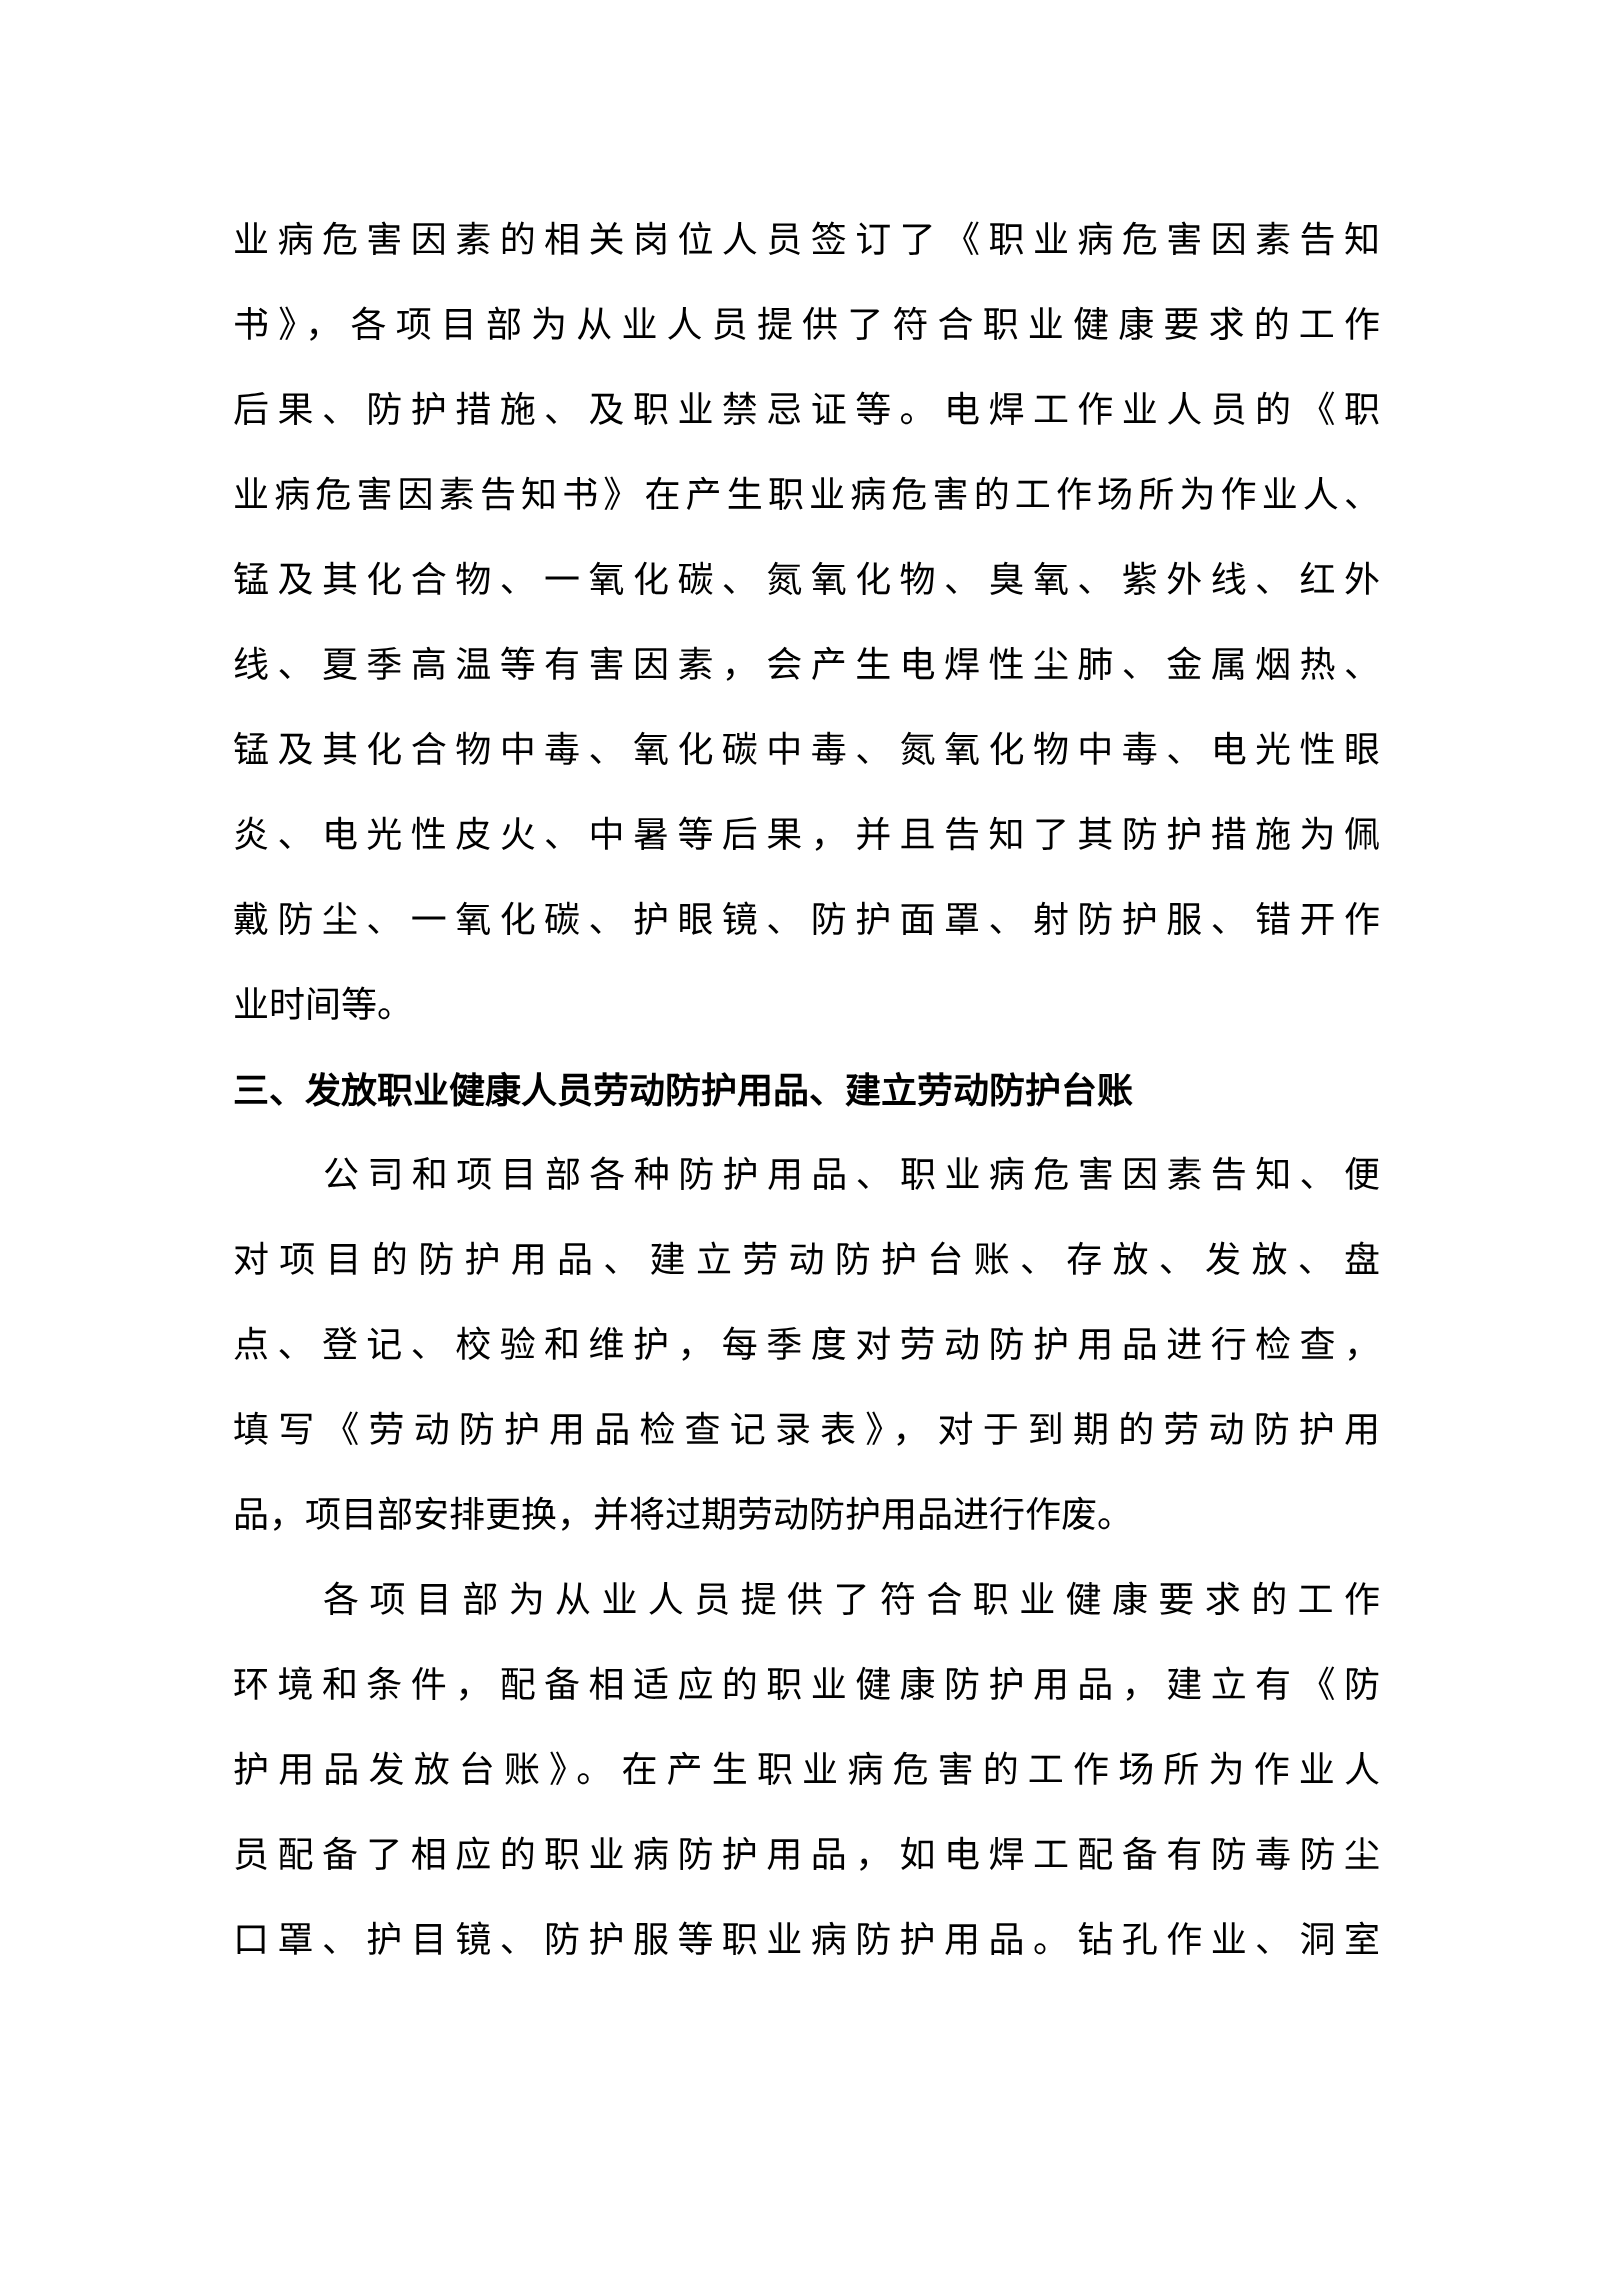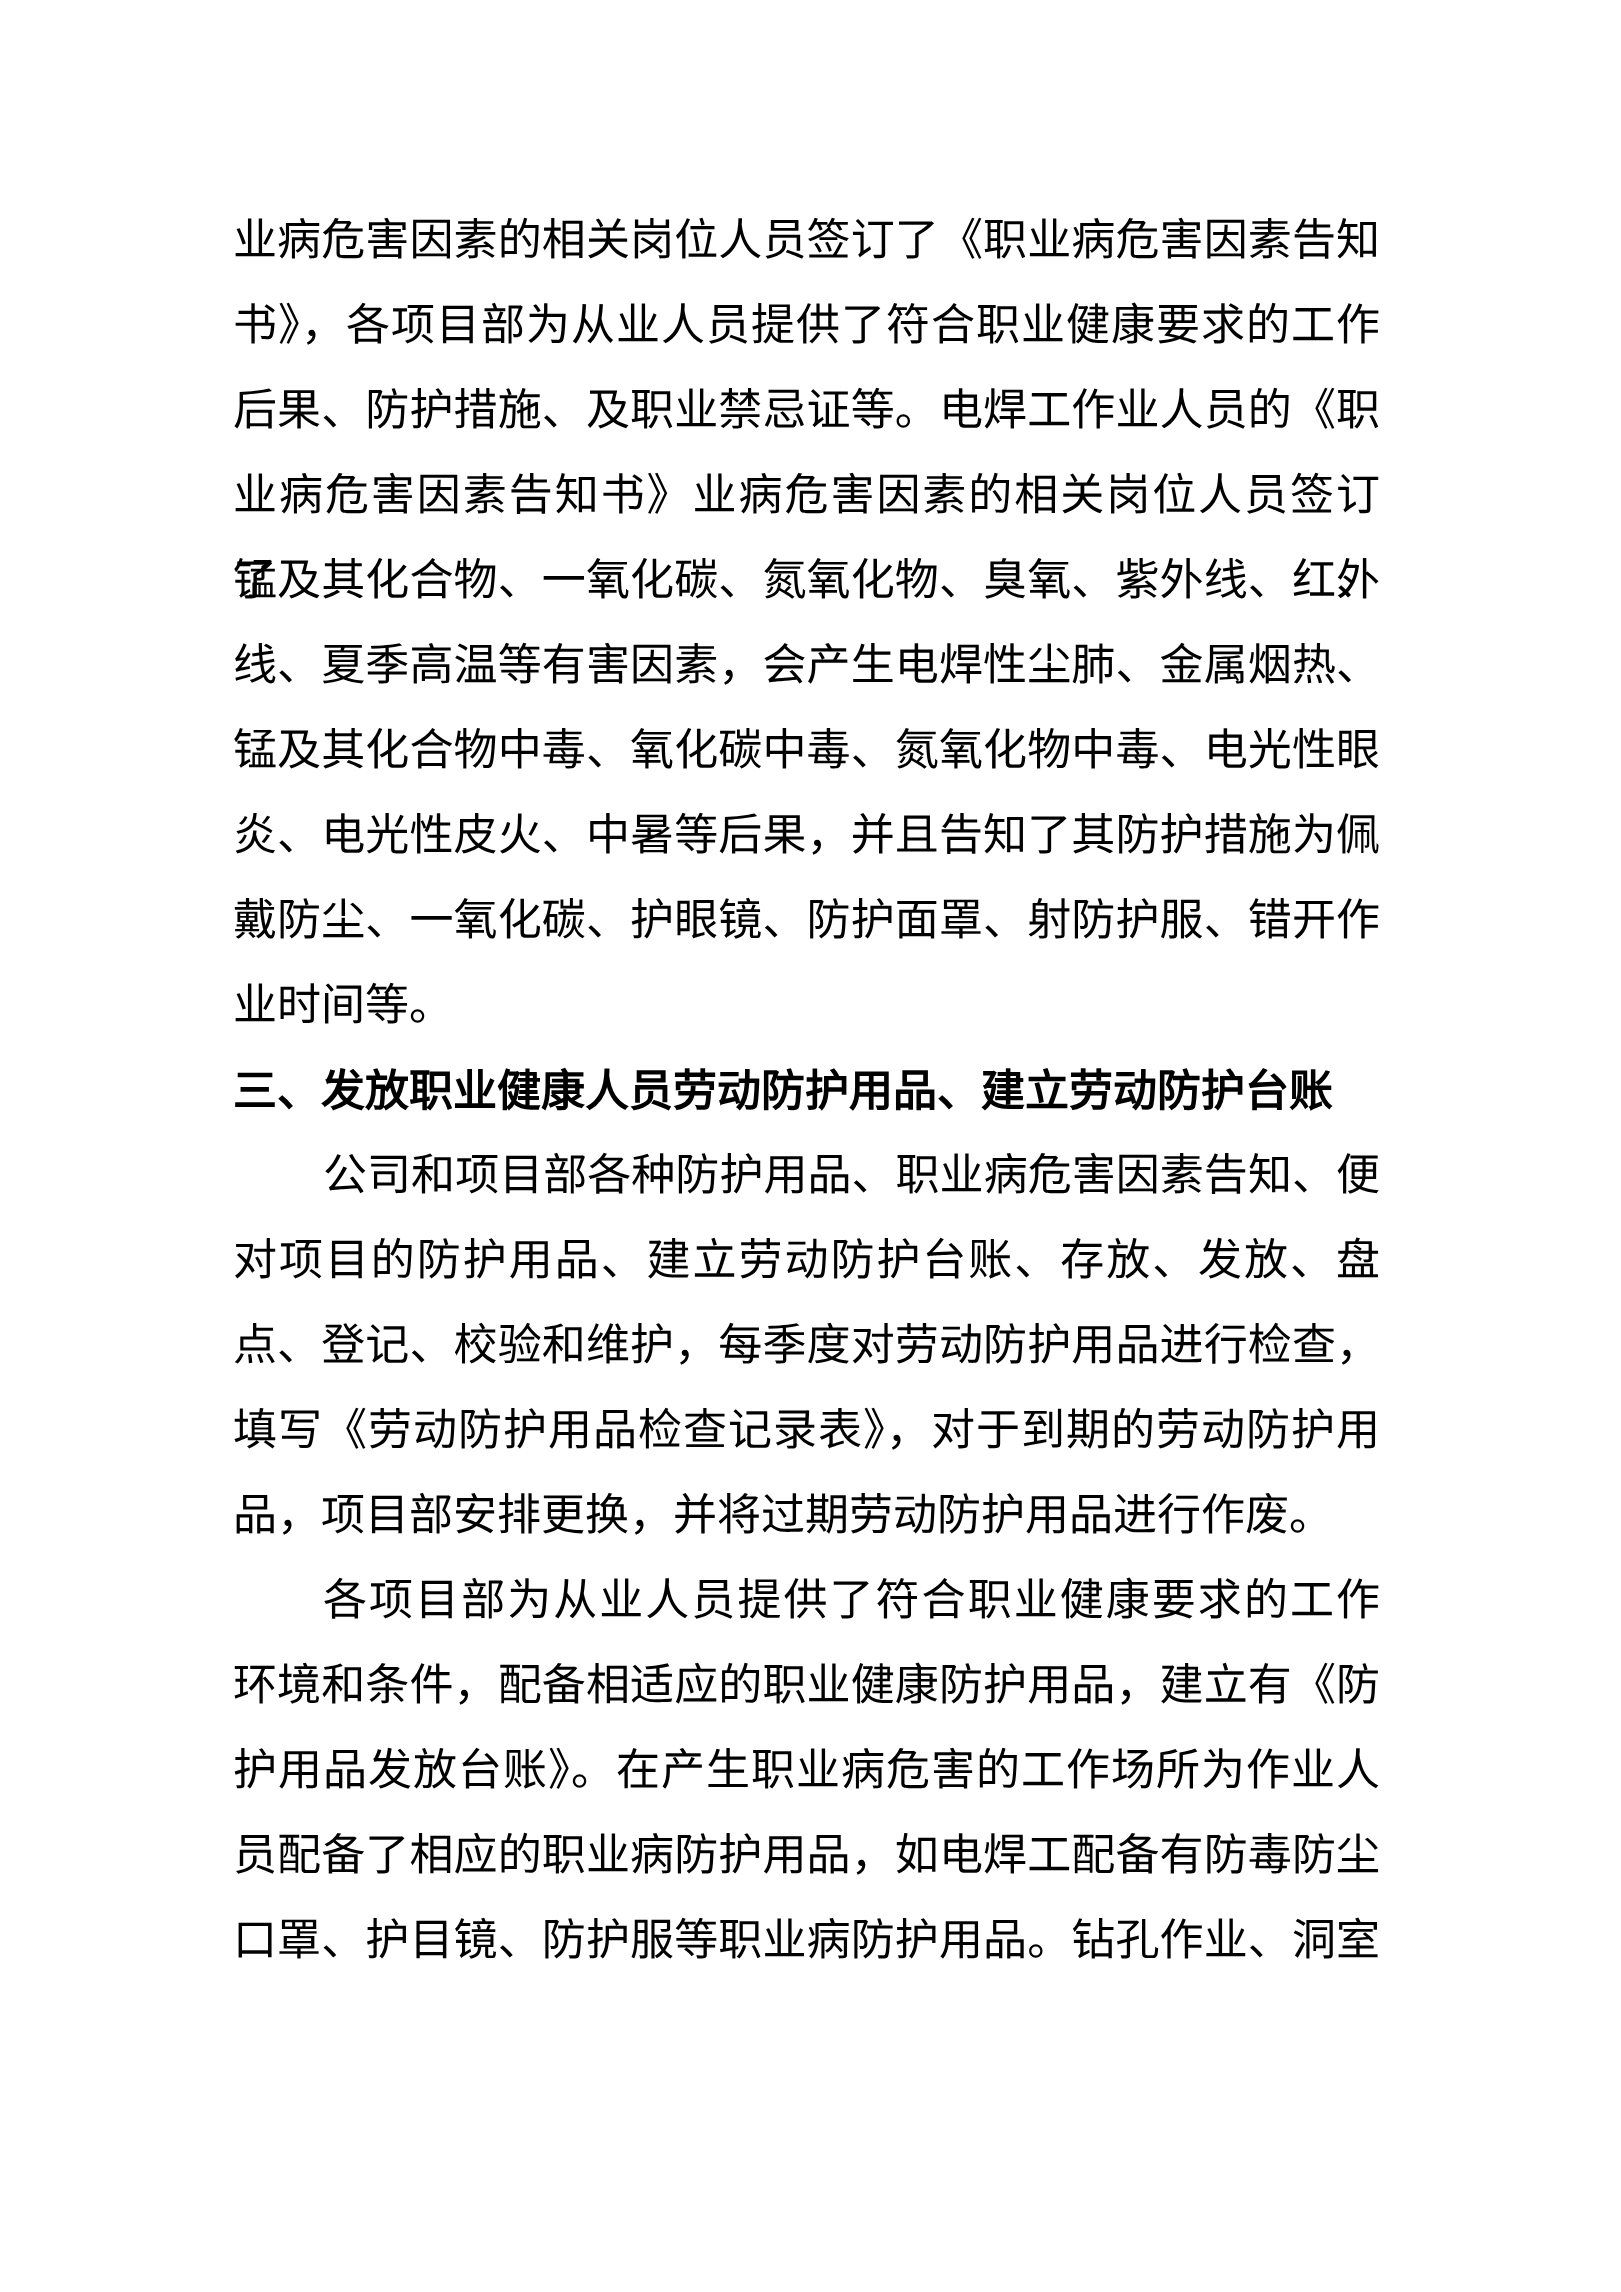--- a/index.html
+++ b/index.html
@@ -25,21 +25,21 @@
   }
   .content {
     position: absolute;
     left: 233px;
     top: 198px;
     width: 1147px;
   }
   .line {
     height: 85px;
     line-height: 85px;
-    font-size: 44px;
+    font-size: 36px;
     letter-spacing: 0;
     text-align: justify;
     text-align-last: justify;
     white-space: normal;
   }
   
   .line.p-end {
     text-align: center;
     text-align-last: left;
   }
@@ -57,21 +57,21 @@
 </style>
 </head>
 <body>
 
 <div class="page">
   <div class="content">
 
     <div class="line">业病危害因素的相关岗位人员签订了《职业病危害因素告知</div>
     <div class="line">书》，各项目部为从业人员提供了符合职业健康要求的工作</div>
     <div class="line">后果、防护措施、及职业禁忌证等。电焊工作业人员的《职</div>
-    <div class="line">业病危害因素告知书》业病危害因素的相关岗位人员签订了、</div>
+    <div class="line">业病危害因素告知书》在产生职业病危害的工作场所为作业人、</div>
     <div class="line">锰及其化合物、一氧化碳、氮氧化物、臭氧、紫外线、红外</div>
     <div class="line">线、夏季高温等有害因素，会产生电焊性尘肺、金属烟热、</div>
     <div class="line">锰及其化合物中毒、氧化碳中毒、氮氧化物中毒、电光性眼</div>
     <div class="line">炎、电光性皮火、中暑等后果，并且告知了其防护措施为佩</div>
     <div class="line">戴防尘、一氧化碳、护眼镜、防护面罩、射防护服、错开作</div>
     <div class="line p-end">业时间等。</div>
 
     <div class="line heading">三、发放职业健康人员劳动防护用品、建立劳动防护台账</div>
 
     <div class="line indent">公司和项目部各种防护用品、职业病危害因素告知、便</div>

